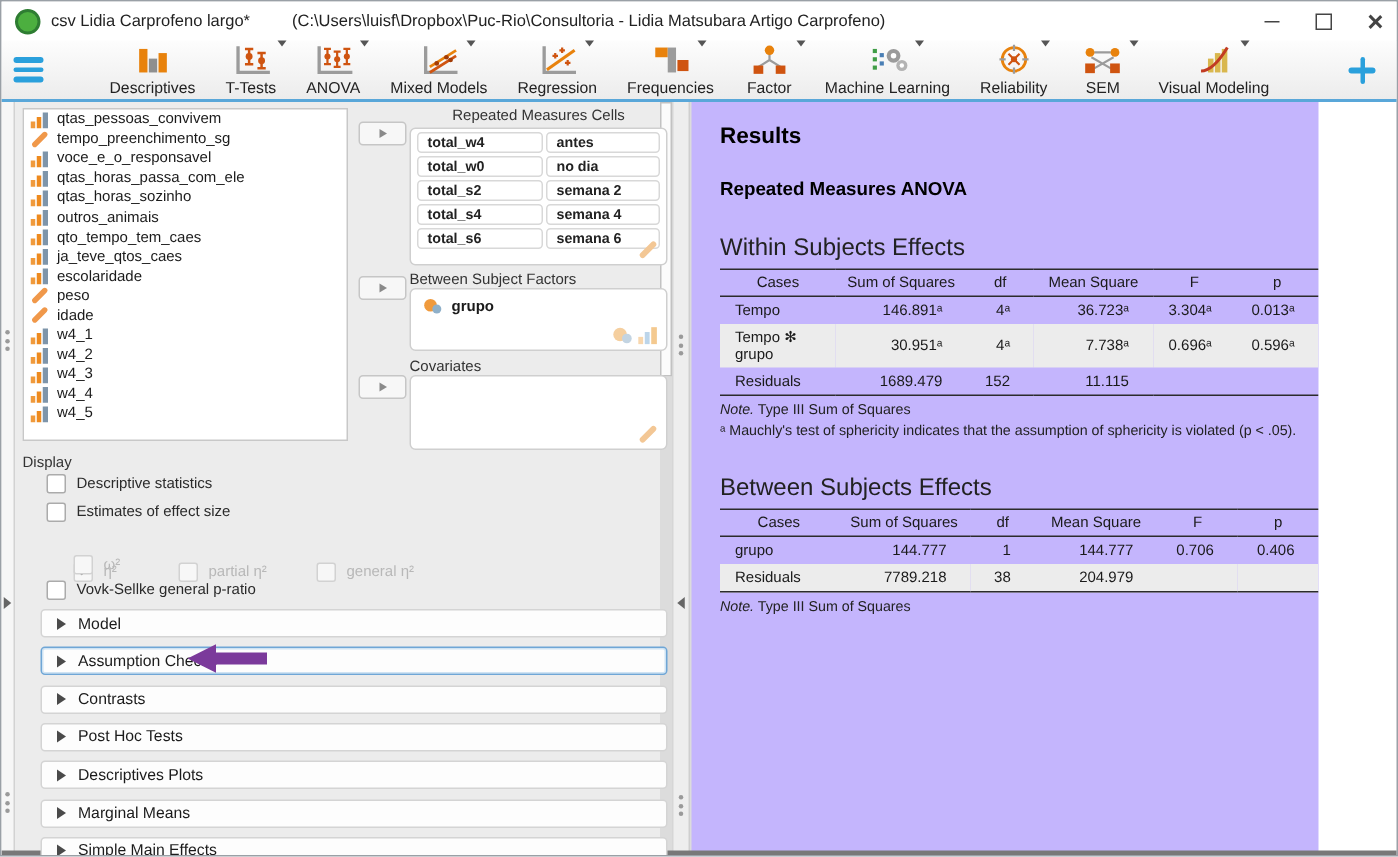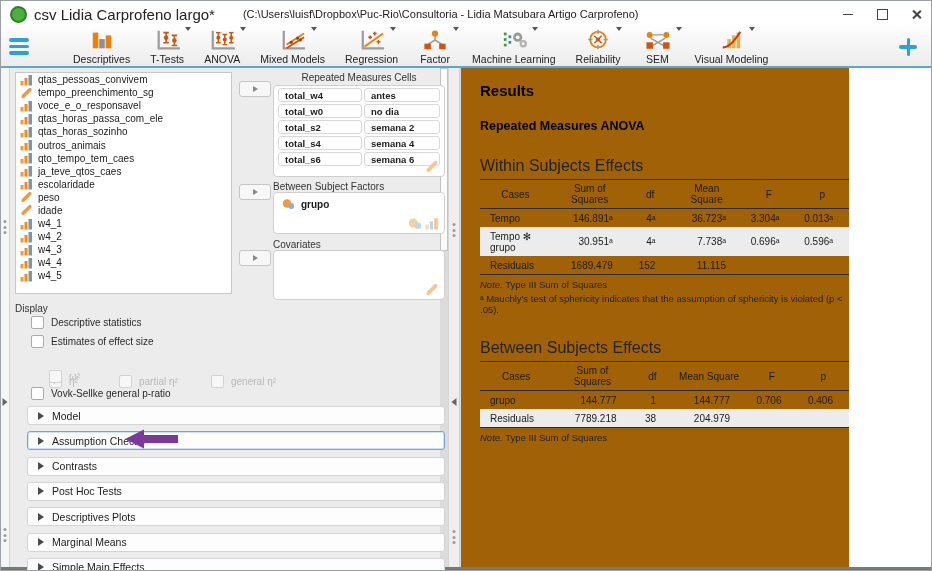--- a/index.html
+++ b/index.html
@@ -2,21 +2,21 @@
 <html><head>
 <meta charset="utf-8">
 <style>
   html,body{margin:0;padding:0;width:932px;height:571px;overflow:hidden;
     font-family:"Liberation Sans","DejaVu Sans",sans-serif;}
   .window{position:absolute;inset:0;background:#fff;border:1px solid #9aa0a6;box-sizing:border-box;overflow:hidden;}
 
   
   .titlebar{position:absolute;left:0;top:0;width:932px;height:26px;background:#fff;display:flex;align-items:center;}
   .app-icon{width:13px;height:13px;border-radius:50%;background:#4caf3f;border:2px solid #2e7d32;margin:0 7px 0 9px;}
-  .tb-title{font-size:15px;color:#222;margin-right:28px;white-space:nowrap;}
+  .tb-title{font-size:11px;color:#222;margin-right:28px;white-space:nowrap;}
   .tb-path{font-size:11px;color:#222;white-space:nowrap;}
   .win-controls{margin-left:auto;display:flex;align-items:center;height:100%;}
   .win-btn{width:34px;height:100%;display:flex;align-items:center;justify-content:center;cursor:pointer;}
   .glyph-min{width:10px;height:0;border-top:1.4px solid #444;}
   .glyph-max{width:9px;height:9px;border:1.4px solid #444;}
   .glyph-close{position:relative;width:11px;height:11px;}
   .glyph-close::before,.glyph-close::after{content:"";position:absolute;left:5px;top:0;width:1.5px;height:11px;background:#444;}
   .glyph-close::before{transform:rotate(45deg);} .glyph-close::after{transform:rotate(-45deg);}
 
   
@@ -83,21 +83,21 @@
 
   
   .section-bar{position:absolute;left:26px;width:418px;height:19px;background:#fdfdfd;border:1px solid #d4d4d4;border-radius:3px;display:flex;align-items:center;box-sizing:border-box;cursor:pointer;}
   .section-bar .tri{width:0;height:0;border-top:4px solid transparent;border-bottom:4px solid transparent;border-left:6px solid #4a4a4a;margin:0 8px 0 10px;}
   .section-bar .sec-label{font-size:10.5px;color:#1b1b1b;}
   .section-bar.hl{border:1px solid #6fa6d6;box-shadow:0 0 0 1px #cfe3f3 inset;}
 
   .annotation-arrow{position:absolute;left:121px;top:427px;z-index:6;pointer-events:none;}
 
   
-  .results{position:absolute;left:459px;top:67px;width:389px;height:504px;background:#a16207;border-left:1px solid #dcdcdc;box-sizing:border-box;padding:14px 0 0 19px;overflow:hidden;}
+  .results{position:absolute;left:459px;top:67px;width:419px;height:504px;background:#c4b5fd;border-left:1px solid #dcdcdc;box-sizing:border-box;padding:14px 0 0 19px;overflow:hidden;}
   .res-title{font-size:15px;font-weight:bold;color:#000;margin:0 0 0 0;}
   .res-heading{font-size:12.5px;font-weight:bold;color:#000;margin-top:20px;}
   .tcap{font-size:16px;color:#222;margin-top:24px;margin-bottom:4px;}
   .jasp-table{border-collapse:collapse;font-size:10px;color:#1a1a1a;border-top:1.5px solid #2b2b2b;border-bottom:1.5px solid #2b2b2b;}
   .jasp-table th{font-weight:normal;text-align:center;padding:3px 6px;border-bottom:1px solid #2b2b2b;}
   .jasp-table td{padding:3.5px 6px;}
   .jasp-table td.lbl{text-align:left;padding-left:10px;}
   .jasp-table td.num{text-align:right;padding-right:16px;}
   .jasp-table tr.shaded{background:#ececec;}
   .jasp-table th:nth-child(1){width:84px;} .jasp-table th:nth-child(2){width:100px;}
@@ -195,20 +195,31 @@
             <svg viewBox="0 0 34 26">
               <path d="M7 3v19h23" stroke="#9b9b9b" stroke-width="2.4" fill="none"></path>
               <path d="M9 20L29 6" stroke="#e8820c" stroke-width="2.2"></path>
               <path d="M13 10h4M15 8v4" stroke="#cf5410" stroke-width="1.6"></path>
               <path d="M22 15h4M24 13v4" stroke="#cf5410" stroke-width="1.6"></path>
               <path d="M18 6h4M20 4v4" stroke="#cf5410" stroke-width="1.6"></path>
             </svg>
             <i class="caret"></i>
           </span>
           <span class="rlabel">Regression</span>
+        </div>
+        <div class="ribbon-item">
+          <span class="ric">
+            <svg viewBox="0 0 34 26">
+              <rect x="6" y="4" width="9" height="7" fill="#e8820c"></rect>
+              <rect x="15" y="4" width="6" height="18" fill="#9b9b9b"></rect>
+              <rect x="22" y="13" width="8" height="8" fill="#cf5410"></rect>
+            </svg>
+            <i class="caret"></i>
+          </span>
+          <span class="rlabel">Frequencies</span>
         </div>
         <div class="ribbon-item">
           <span class="ric">
             <svg viewBox="0 0 34 26">
               <path d="M17 8v5M17 13L9 18M17 13l8 5" stroke="#9b9b9b" stroke-width="1.6" fill="none"></path>
               <circle cx="17" cy="6" r="3.4" fill="#e8820c"></circle>
               <rect x="5.5" y="17" width="7" height="6" fill="#cf5410"></rect>
               <rect x="21.5" y="17" width="7" height="6" fill="#cf5410"></rect>
             </svg>
             <i class="caret"></i>

